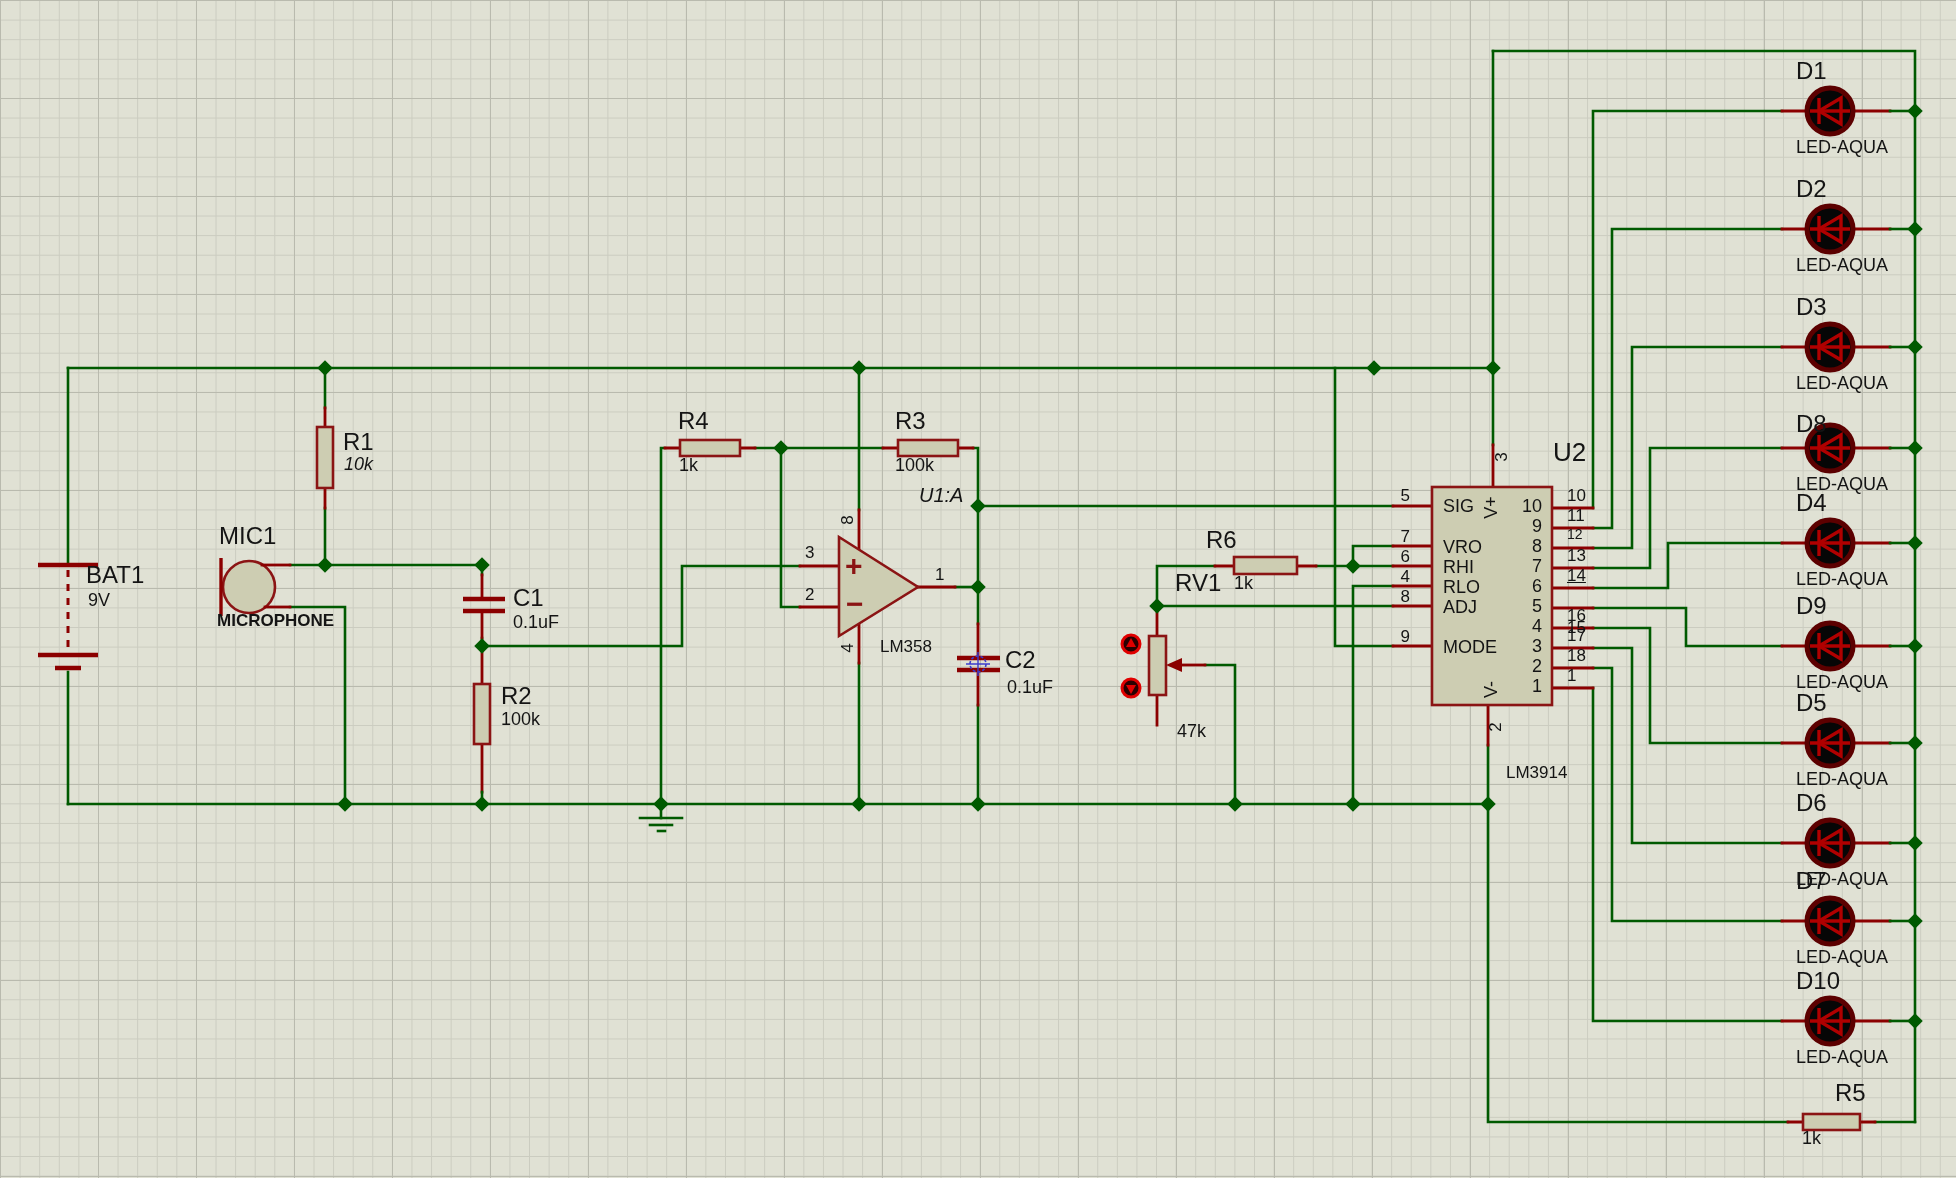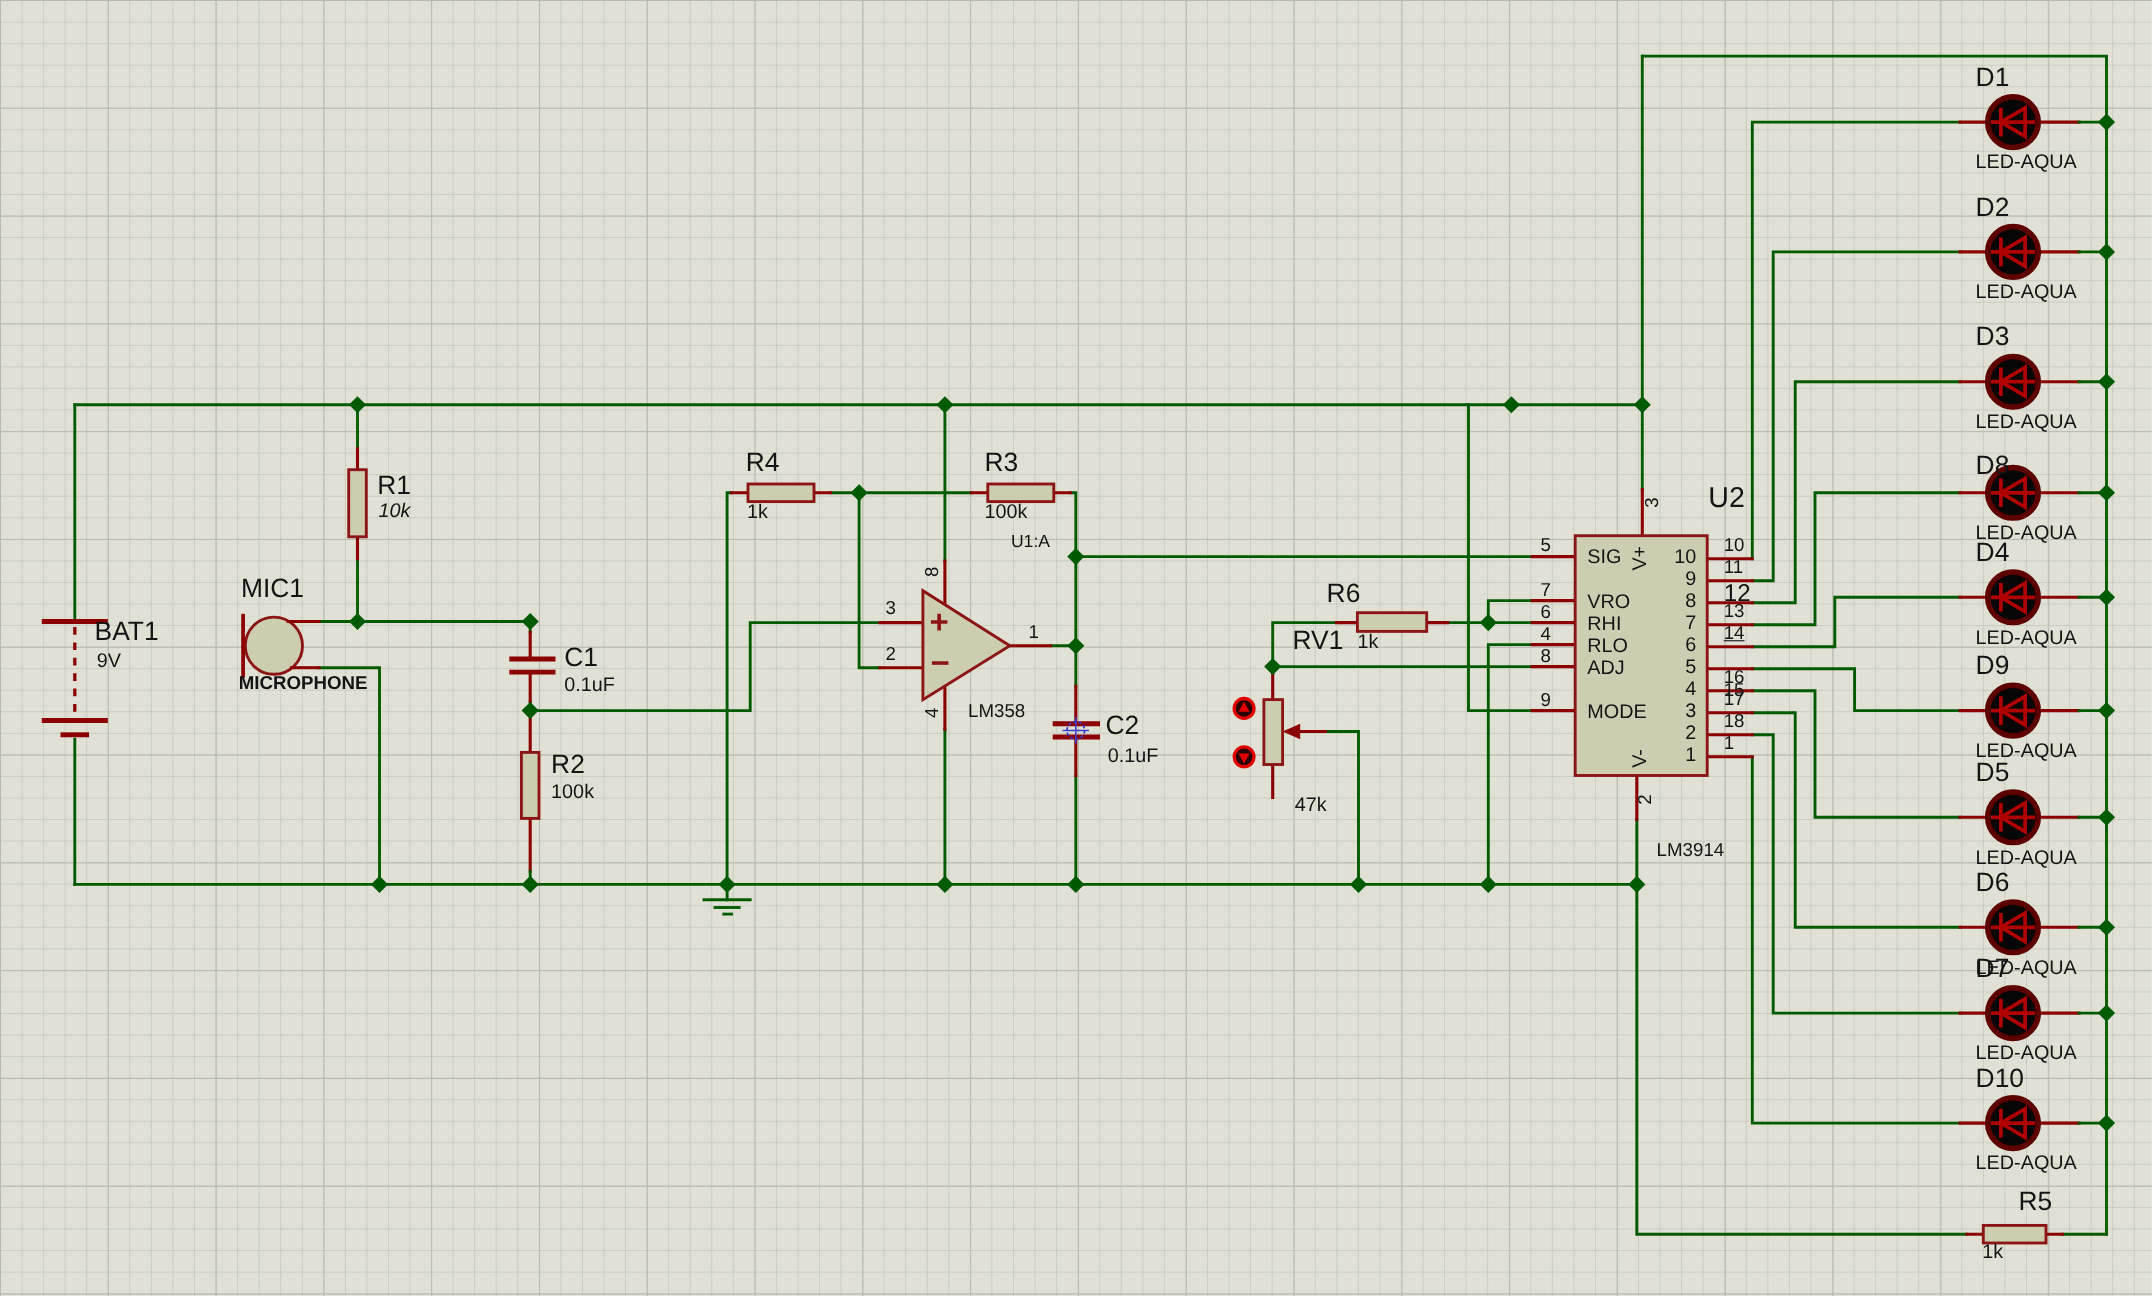--- a/index.html
+++ b/index.html
@@ -290,21 +290,21 @@
 <div class="lbl" style="left:1206px;top:527px;font-size:24px;">R6</div>
 <div class="lbl" style="left:1234px;top:574px;font-size:18px;">1k</div>
 <div class="lbl" style="left:1835px;top:1080px;font-size:24px;">R5</div>
 <div class="lbl" style="left:1802px;top:1129px;font-size:18px;">1k</div>
 
 <div class="lbl" style="left:513px;top:585px;font-size:24px;">C1</div>
 <div class="lbl" style="left:513px;top:613px;font-size:18px;">0.1uF</div>
 <div class="lbl" style="left:1005px;top:647px;font-size:24px;">C2</div>
 <div class="lbl" style="left:1007px;top:678px;font-size:18px;">0.1uF</div>
 
-<div class="lbl" style="left:919px;top:485px;font-size:16px;">U1:A</div>
+<div class="lbl" style="left:919px;top:485px;font-size:20px;font-style:italic;">U1:A</div>
 <div class="lbl" style="left:880px;top:638px;font-size:17px;">LM358</div>
 <div class="lbl" style="left:805px;top:544px;font-size:17px;">3</div>
 <div class="lbl" style="left:805px;top:586px;font-size:17px;">2</div>
 <div class="lbl" style="left:935px;top:566px;font-size:17px;">1</div>
 <div class="lbl rot" style="left:838px;top:511px;width:20px;font-size:17px;">8</div>
 <div class="lbl rot" style="left:838px;top:639px;width:20px;font-size:17px;">4</div>
 <div class="lbl opsign" style="left:845px;top:550px;font-size:30px;">+</div>
 <div class="lbl opsign" style="left:846px;top:588px;font-size:30px;">−</div>
 
 <div class="lbl" style="left:1175px;top:570px;font-size:24px;">RV1</div>
@@ -337,21 +337,21 @@
 <div class="lbl ra" style="left:1506px;top:557px;width:36px;font-size:18px;">7</div>
 <div class="lbl ra" style="left:1506px;top:577px;width:36px;font-size:18px;">6</div>
 <div class="lbl ra" style="left:1506px;top:597px;width:36px;font-size:18px;">5</div>
 <div class="lbl ra" style="left:1506px;top:617px;width:36px;font-size:18px;">4</div>
 <div class="lbl ra" style="left:1506px;top:637px;width:36px;font-size:18px;">3</div>
 <div class="lbl ra" style="left:1506px;top:657px;width:36px;font-size:18px;">2</div>
 <div class="lbl ra" style="left:1506px;top:677px;width:36px;font-size:18px;">1</div>
 
 <div class="lbl" style="left:1567px;top:487px;font-size:17px;">10</div>
 <div class="lbl" style="left:1567px;top:507px;font-size:17px;">11</div>
-<div class="lbl" style="left:1567px;top:527px;font-size:22px;">12</div>
+<div class="lbl" style="left:1567px;top:527px;font-size:14px;">12</div>
 <div class="lbl" style="left:1567px;top:547px;font-size:17px;">13</div>
 <div class="lbl" style="left:1567px;top:567px;font-size:17px;text-decoration:underline;">14</div>
 <div class="lbl" style="left:1567px;top:587px;font-size:17px;margin-top:32px;">15</div>
 <div class="lbl" style="left:1567px;top:607px;font-size:17px;">16</div>
 <div class="lbl" style="left:1567px;top:627px;font-size:17px;">17</div>
 <div class="lbl" style="left:1567px;top:647px;font-size:17px;">18</div>
 <div class="lbl" style="left:1567px;top:667px;font-size:17px;">1</div>
 
 <div class="lbl" style="left:1796px;top:58px;font-size:24px;">D1</div>
 <div class="lbl" style="left:1796px;top:138px;font-size:18px;">LED-AQUA</div>

